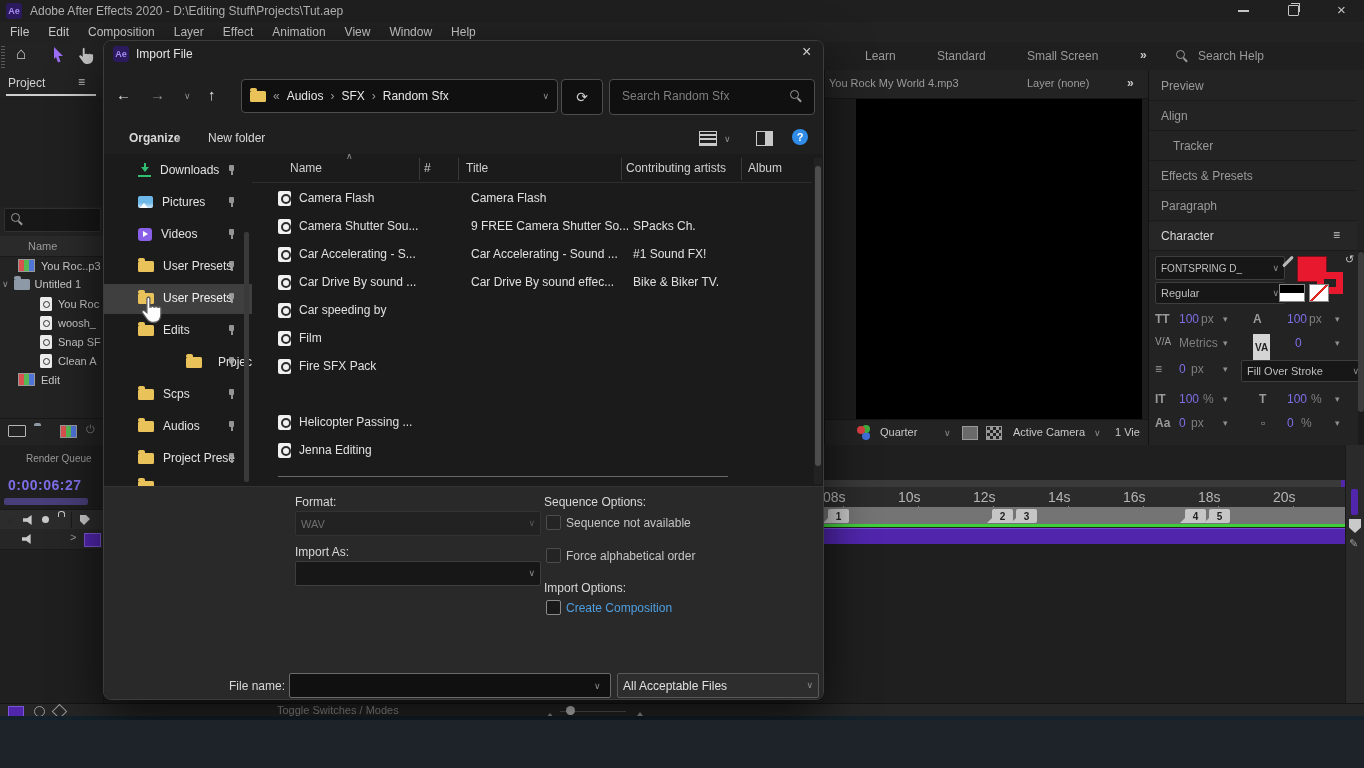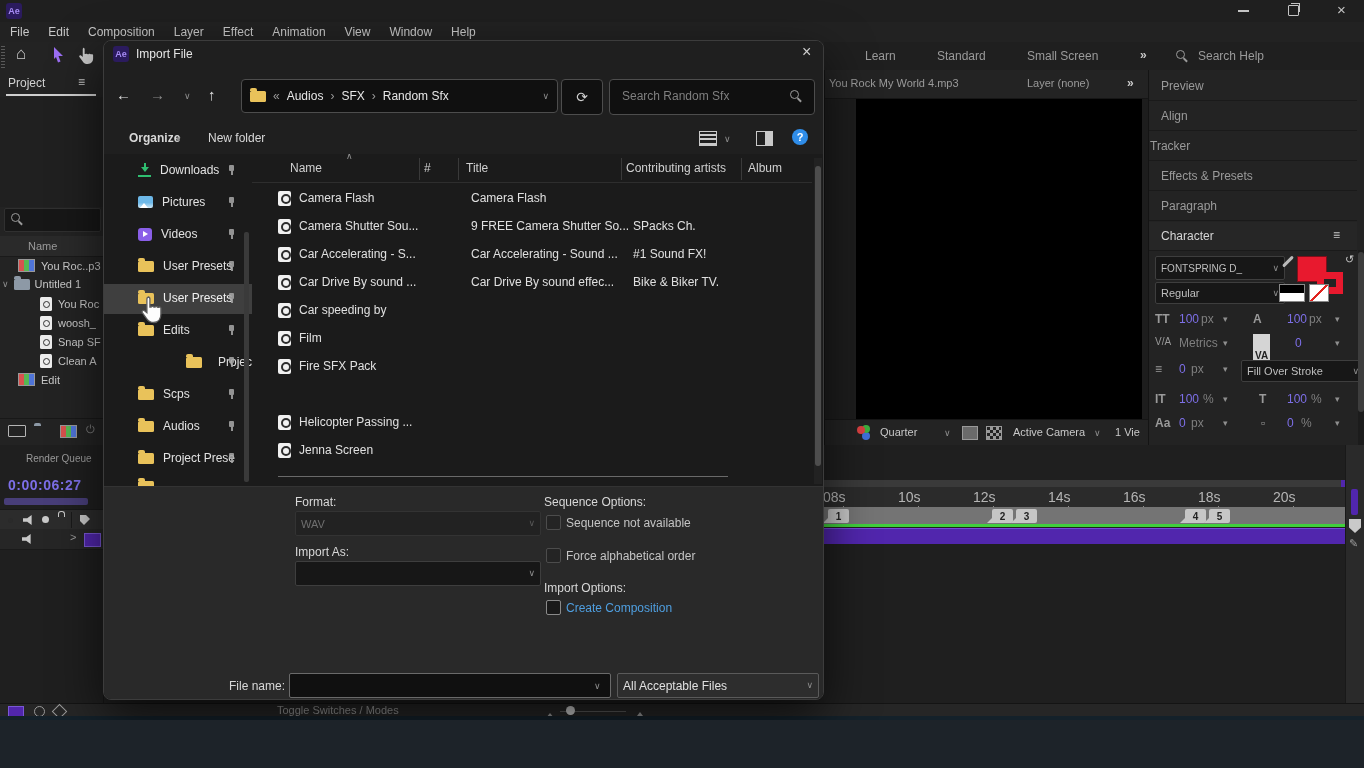--- a/index.html
+++ b/index.html
@@ -48,20 +48,21 @@
   .checker{background-image:linear-gradient(45deg,#999 25%,transparent 25%,transparent 75%,#999 75%),
            linear-gradient(45deg,#999 25%,transparent 25%,transparent 75%,#999 75%);background-size:6px 6px;background-position:0 0,3px 3px;}
 </style>
 </head>
 <body>
 
 <div class="screen">
 
   <div class="a" style="left:0;top:0;width:1364px;height:22px;background:#1f1f1f;border-bottom:1px solid #161616;">
     <div class="a vcenter" style="left:6px;top:3px;width:16px;height:16px;background:#2b1b5e;border-radius:3px;justify-content:center;color:#a78cf5;font-size:9px;font-weight:bold;">Ae</div>
+    <div class="a" style="left:30px;top:4px;color:#b0b0b0;font-size:12px;">Adobe After Effects 2020 - D:\Editing Stuff\Projects\Tut.aep</div>
     <div class="a" style="left:1238px;top:10px;width:11px;height:2px;background:#c4c4c4;"></div>
     <div class="a" style="left:1288px;top:5px;width:9px;height:9px;border:1.5px solid #c4c4c4;border-radius:1px;"></div>
     <div class="a" style="left:1291px;top:3px;width:8px;height:8px;border-top:1.5px solid #c4c4c4;border-right:1.5px solid #c4c4c4;"></div>
     <div class="a" style="left:1337px;top:1px;color:#c4c4c4;font-size:15px;">×</div>
   </div>
 
   <div class="a vcenter" style="left:0;top:22px;width:1364px;height:20px;background:#222;border-bottom:1px solid #141414;gap:19px;padding-left:10px;">
     <span>File</span>
     <span>Edit</span>
     <span>Composition</span>
@@ -185,21 +186,21 @@
   </div>
 
   <div class="a" style="left:1148px;top:70px;width:216px;height:375px;background:#232323;border-left:1px solid #141414;overflow:hidden;">
     <div class="a vcenter" style="left:0;top:2px;width:208px;height:28px;background:#232323;border-bottom:1px solid #1a1a1a;">
         <span class="dim" style="margin-left:12px;">Preview</span>
       </div>
     <div class="a vcenter" style="left:0;top:32px;width:208px;height:28px;background:#232323;border-bottom:1px solid #1a1a1a;">
         <span class="dim" style="margin-left:12px;">Align</span>
       </div>
     <div class="a vcenter" style="left:0;top:62px;width:208px;height:28px;background:#232323;border-bottom:1px solid #1a1a1a;">
-        <span class="dim" style="margin-left:1px;">Tracker</span>
+        <span class="dim" style="margin-left:24px;">Tracker</span>
       </div>
     <div class="a vcenter" style="left:0;top:92px;width:208px;height:28px;background:#232323;border-bottom:1px solid #1a1a1a;">
         <span class="dim" style="margin-left:12px;">Effects &amp; Presets</span>
       </div>
     <div class="a vcenter" style="left:0;top:122px;width:208px;height:28px;background:#232323;border-bottom:1px solid #1a1a1a;">
         <span class="dim" style="margin-left:12px;">Paragraph</span>
       </div>
     <div class="a vcenter" style="left:0;top:152px;width:208px;height:28px;background:#262626;border-bottom:1px solid #1a1a1a;">
       <span style="margin-left:12px;color:#d5d5d5;">Character</span>
       <span class="a" style="left:184px;top:6px;color:#c9c9c9;">≡</span>
@@ -225,21 +226,21 @@
     <span class="a dim2" style="left:52px;top:242px;">px</span>
     <span class="a chev" style="left:74px;top:245px;">▾</span>
     <span class="a dim" style="left:104px;top:242px;font-weight:bold;">A</span>
     <span class="a purpletxt" style="left:138px;top:242px;">100</span>
     <span class="a dim2" style="left:160px;top:242px;">px</span>
     <span class="a chev" style="left:186px;top:245px;">▾</span>
 
     <span class="a dim" style="left:6px;top:266px;font-size:10px;">V/A</span>
     <span class="a dim2" style="left:30px;top:266px;">Metrics</span>
     <span class="a chev" style="left:74px;top:269px;">▾</span>
-    <span class="a" style="left:104px;top:264px;background:#d5d5d5;color:#222;font-size:10px;font-weight:bold;padding:16px 2px;">VA</span>
+    <span class="a" style="left:104px;top:264px;background:#d5d5d5;color:#222;font-size:10px;font-weight:bold;padding:8px 2px;">VA</span>
     <span class="a purpletxt" style="left:146px;top:266px;">0</span>
     <span class="a chev" style="left:186px;top:269px;">▾</span>
 
     <span class="a dim" style="left:6px;top:292px;font-weight:bold;">≡</span>
     <span class="a purpletxt" style="left:30px;top:292px;">0</span>
     <span class="a dim2" style="left:42px;top:292px;">px</span>
     <span class="a chev" style="left:74px;top:295px;">▾</span>
     <div class="a selbox" style="left:92px;top:290px;width:112px;height:20px;">
       <span style="font-size:11px;">Fill Over Stroke</span>
         <span class="chev">∨</span>
@@ -483,21 +484,21 @@
           <span></span>
         </div>
         <div class="a vcenter" style="left:26px;top:256px;width:534px;height:24px;color:#e0e0e0;">
           <span class="afile" style="margin-right:8px;"></span>
           <span style="width:172px;">Helicopter Passing ...</span>
           <span style="width:162px;"></span>
           <span></span>
         </div>
         <div class="a vcenter" style="left:26px;top:284px;width:534px;height:24px;color:#e0e0e0;">
           <span class="afile" style="margin-right:8px;"></span>
-          <span style="width:172px;">Jenna Screen</span>
+          <span style="width:172px;">Jenna Editing</span>
           <span style="width:162px;"></span>
           <span></span>
         </div>
         <div class="a" style="left:26px;top:322px;width:450px;height:1px;background:#6a6a6a;"></div>
         <div class="a" style="left:562px;top:4px;width:8px;height:326px;background:#222;">
             <div style="margin:8px auto 0;width:6px;height:300px;background:#4d4d4d;border-radius:3px;"></div>
           </div>
       </div>
     </div>
 

